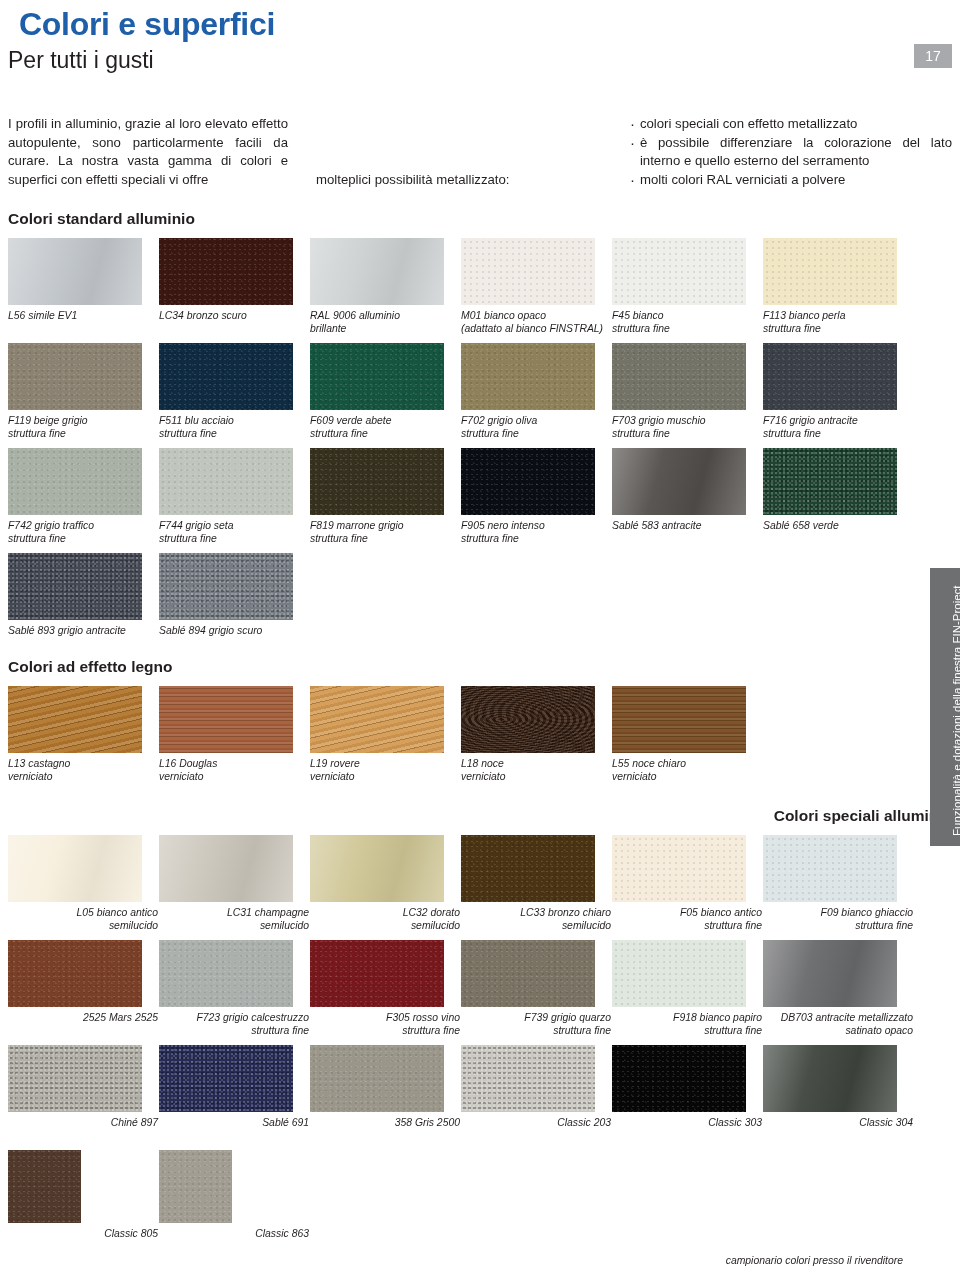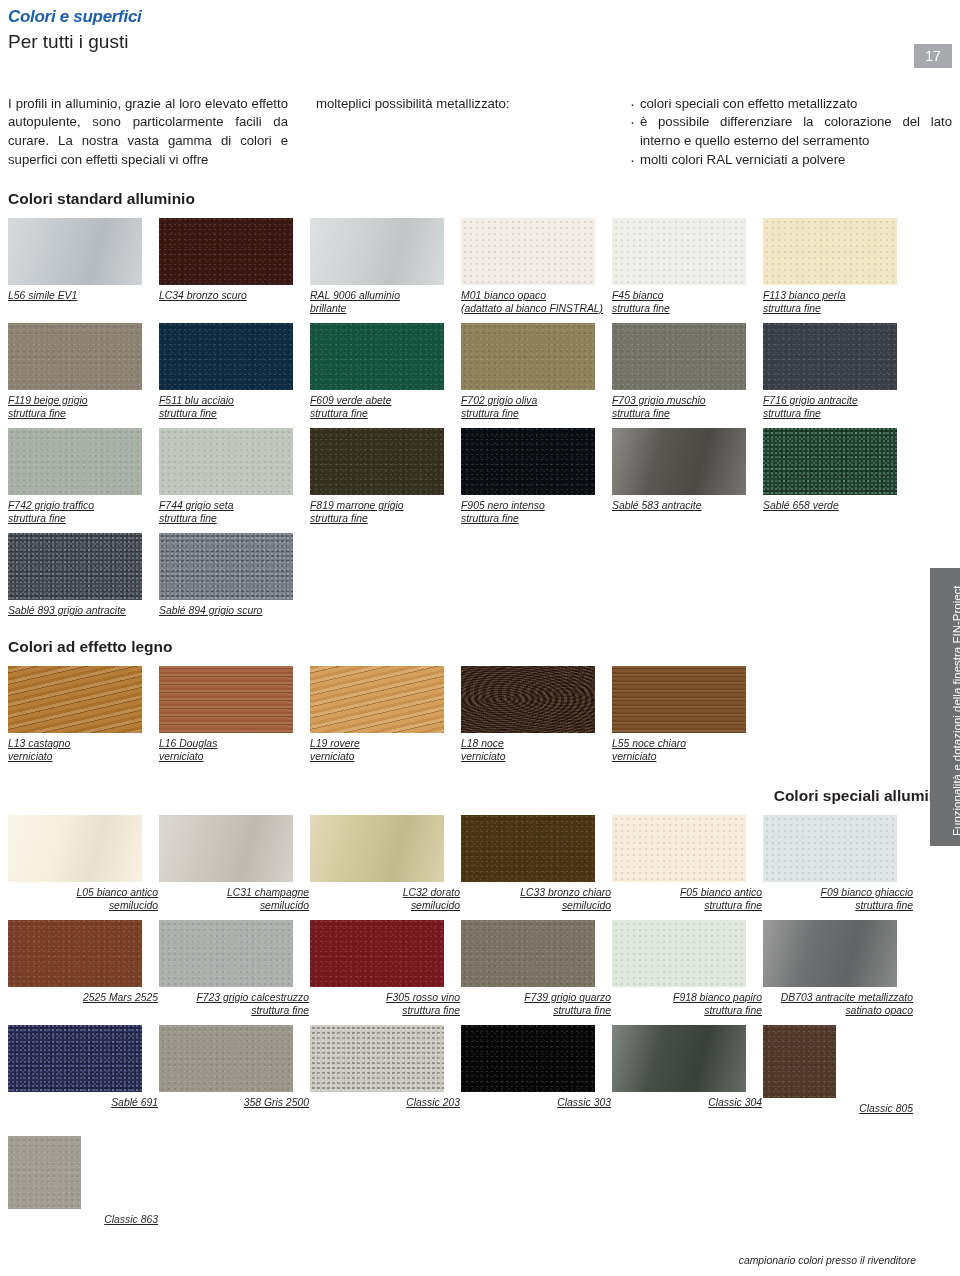--- a/index.html
+++ b/index.html
@@ -9,38 +9,37 @@
     background: #ffffff;
     font-family: "Liberation Sans", sans-serif;
     color: #231f20;
     position: relative;
     overflow: hidden;
   }
   .page { position: relative; width: 960px; height: 1276px; padding: 0 8px; }
 
   
   .title {
-    font-size: 17px; font-weight: bold; color: #1f5fa9;
+    font-size: 32px; font-weight: bold; color: #1f5fa9;
     letter-spacing: -0.3px; line-height: 1.05;
-    margin: 8px 0 0 0;
-    font-style: italic;
+    margin: 8px 0 0 11px;
   }
   .subtitle {
-    font-size: 19px; font-weight: normal; color: #231f20;
+    font-size: 23px; font-weight: normal; color: #231f20;
     margin: 6px 0 0 0; line-height: 1.1;
   }
   .pagenum {
     position: absolute; right: 8px; top: 36px;
     width: 38px; height: 24px; background: #a7a9ac; color: #ffffff;
     font-size: 14px; text-align: center; line-height: 24px;
   }
 
   
   .intro {
-    display: flex; gap: 14px; margin-top: 42px;
+    display: flex; gap: 14px; margin-top: 42px; align-items: flex-end;
   }
   .intro-col { font-size: 13.2px; line-height: 1.42; }
   .intro-col.c1 { width: 300px; padding-right: 14px; text-align: justify; }
   .intro-col.c2 { width: 305px; padding-right: 14px; }
   .intro-col.c3 { width: 330px; }
   .intro-col p { margin: 0; }
   ul.bullets { margin: 0; padding: 0; list-style: none; }
   ul.bullets li {
     position: relative; padding-left: 11px; margin: 0;
     text-align: justify;
@@ -56,21 +55,20 @@
     margin: 0 0 10px 0;
   }
   .sec { margin-top: 0; }
 
   
   .grid {
     display: grid;
     grid-template-columns: repeat(6, 150px);
     column-gap: 1px;
     row-gap: 0px;
-    text-decoration: underline;
   }
   .cell { width: 150px; }
   .chip {
     width: 134px; height: 67px;
     position: relative;
     overflow: hidden;
   }
   .chip.square { width: 73px; height: 73px; }
   .cap {
     font-size: 10.4px; font-style: italic; line-height: 1.26;
@@ -134,21 +132,21 @@
   .sidetab span {
     display: block; color: #ffffff; font-size: 11.5px;
     white-space: nowrap;
     transform: rotate(-90deg);
     transform-origin: left top;
     position: absolute; left: 21px; top: 268px;
   }
 
   
   .footer-note {
-    position: absolute; right: 44px; bottom: 18px;
+    position: absolute; right: 57px; bottom: 18px;
     font-size: 10.4px; font-style: italic; color: #231f20;
   }
 </style>
 </head>
 <body>
 
 <div class="page">
 
   <h1 class="title">Colori e superfici</h1>
   <h2 class="subtitle">Per tutti i gusti</h2>
@@ -356,20 +354,24 @@
             <div class="chip tex-fine" style="background: rgb(223, 231, 223);"></div>
             <div class="cap">F918 bianco papiro
 struttura fine</div>
           </div>
           <div class="cell">
             <div class="chip gloss" style="background: rgb(104, 105, 106);"></div>
             <div class="cap">DB703 antracite metallizzato
 satinato opaco</div>
           </div>
           <div class="cell">
+            <div class="chip tex-sable" style="background: rgb(179, 176, 168);"></div>
+            <div class="cap">Chiné 897</div>
+          </div>
+          <div class="cell">
             <div class="chip tex-sable" style="background: rgb(38, 43, 86);"></div>
             <div class="cap">Sablé 691</div>
           </div>
           <div class="cell">
             <div class="chip tex-fine" style="background: rgb(154, 151, 138);"></div>
             <div class="cap">358 Gris 2500</div>
           </div>
           <div class="cell">
             <div class="chip tex-sable" style="background: rgb(203, 200, 194);"></div>
             <div class="cap">Classic 203</div>

